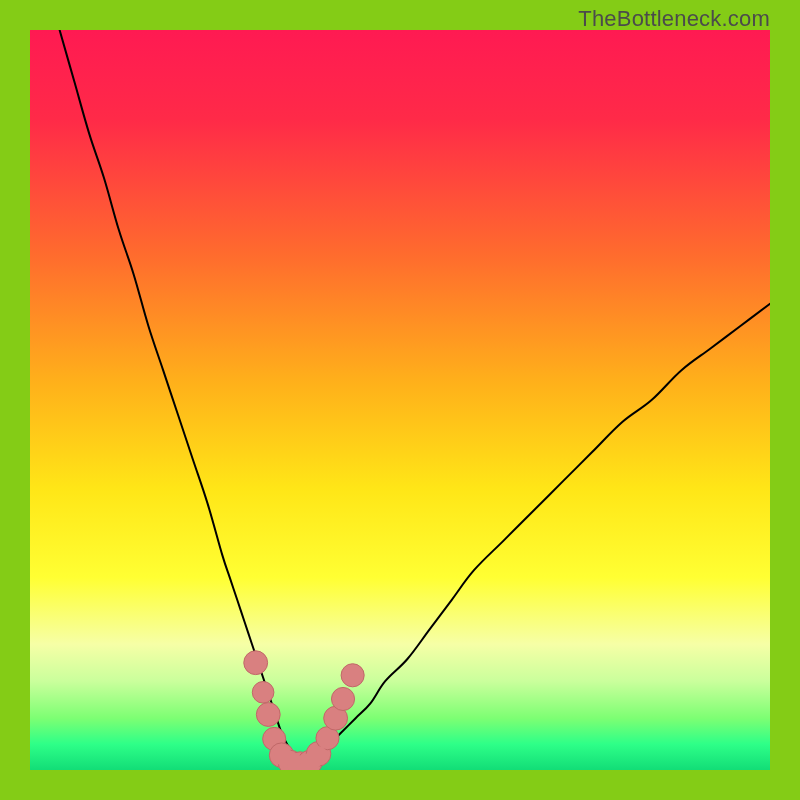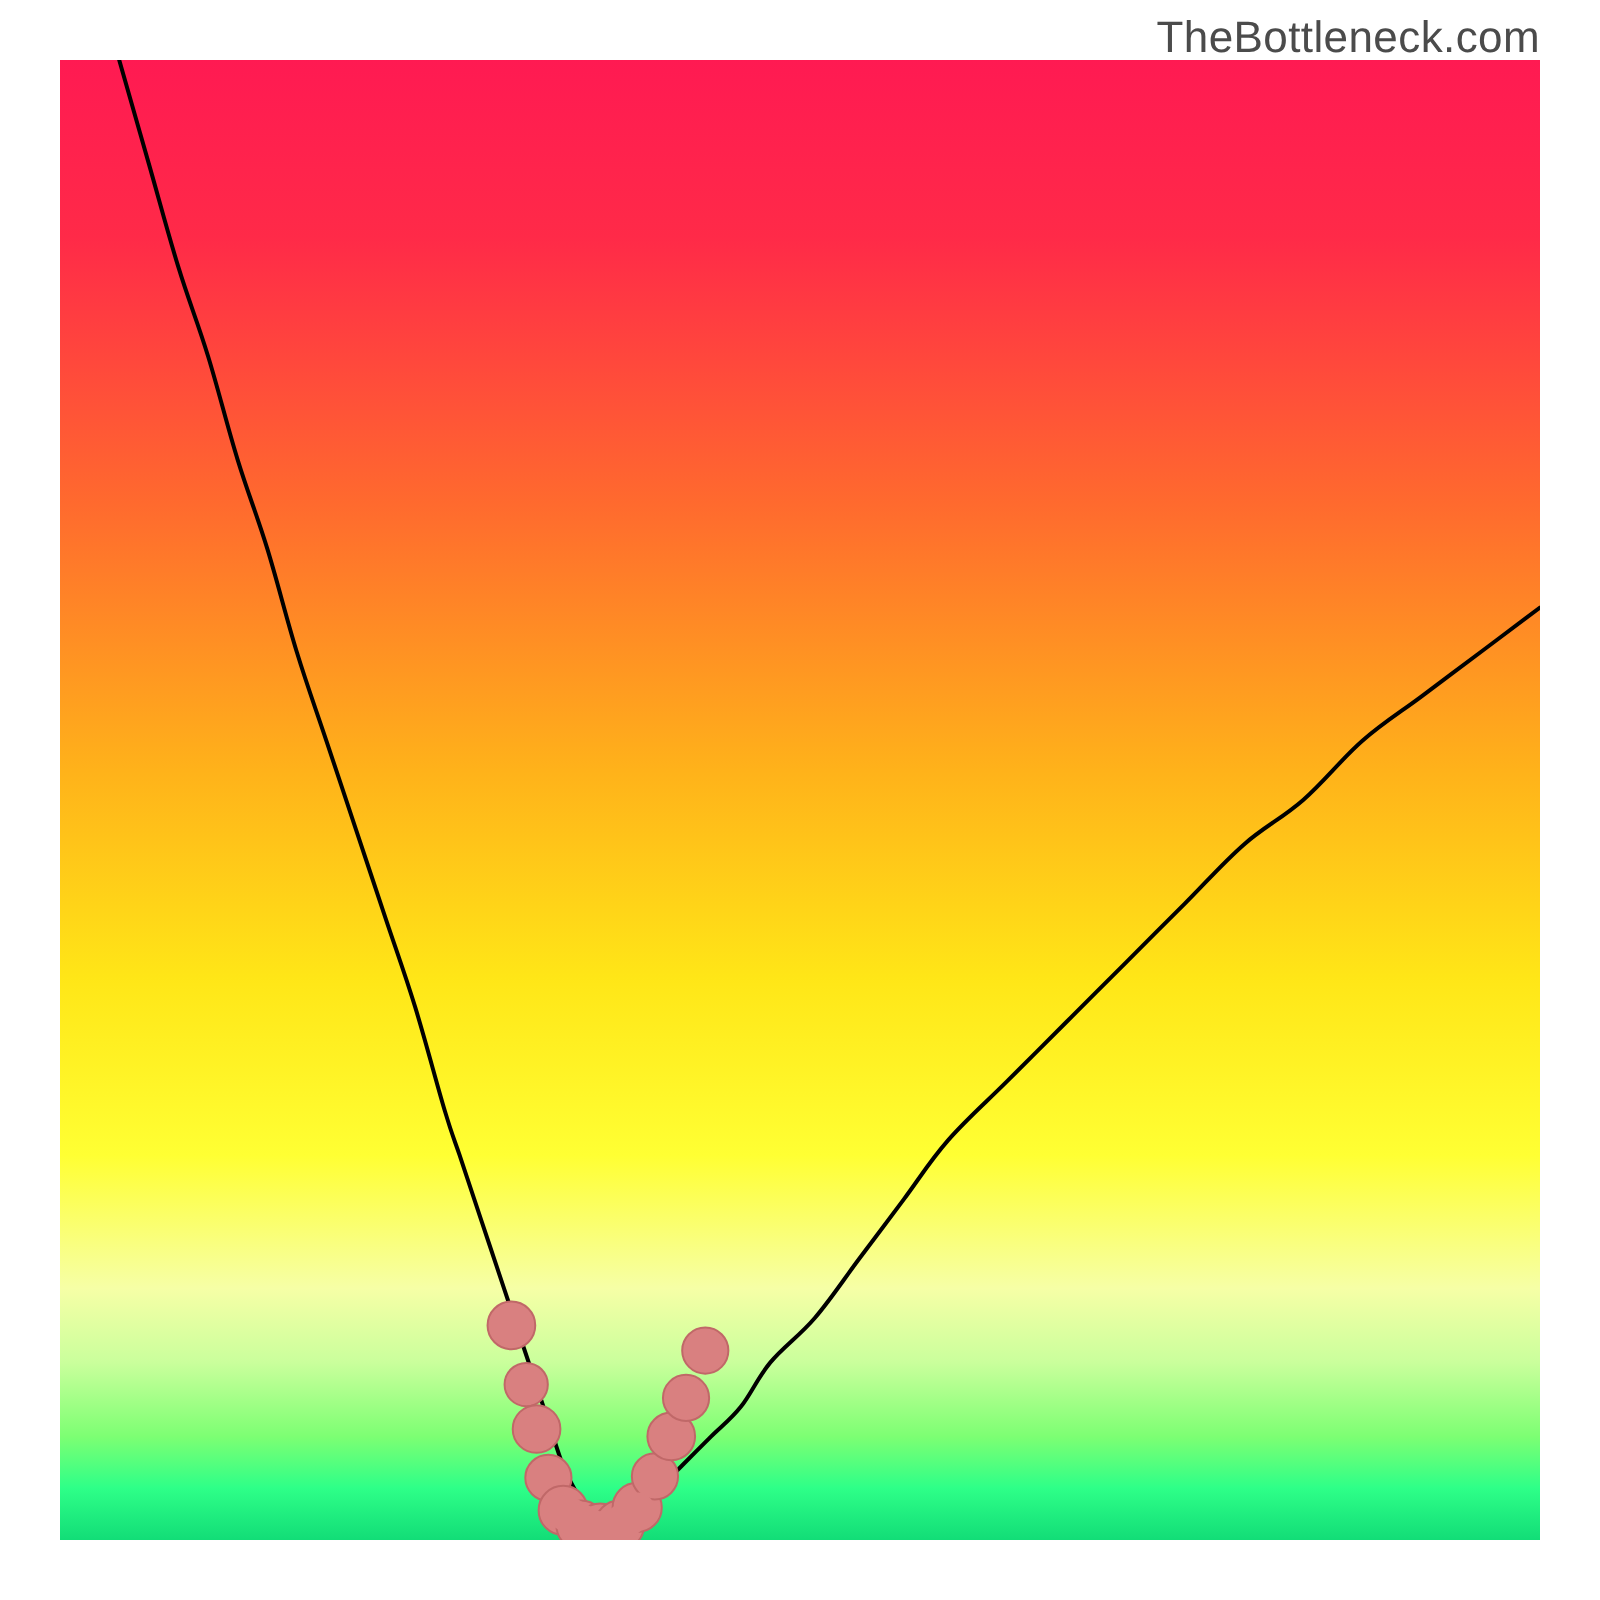--- a/index.html
+++ b/index.html
@@ -7,21 +7,21 @@
     padding: 0;
     width: 800px;
     height: 800px;
     background: #000;
     overflow: hidden;
     font-family: Arial, Helvetica, sans-serif;
   }
   .frame {
     position: absolute;
     inset: 0;
-    background: #ffffff;
+    background: #84cc16;
   }
   .plot {
     position: absolute;
     left: 30px;
     top: 30px;
     width: 740px;
     height: 740px;
     overflow: hidden;
   }
   .watermark {

